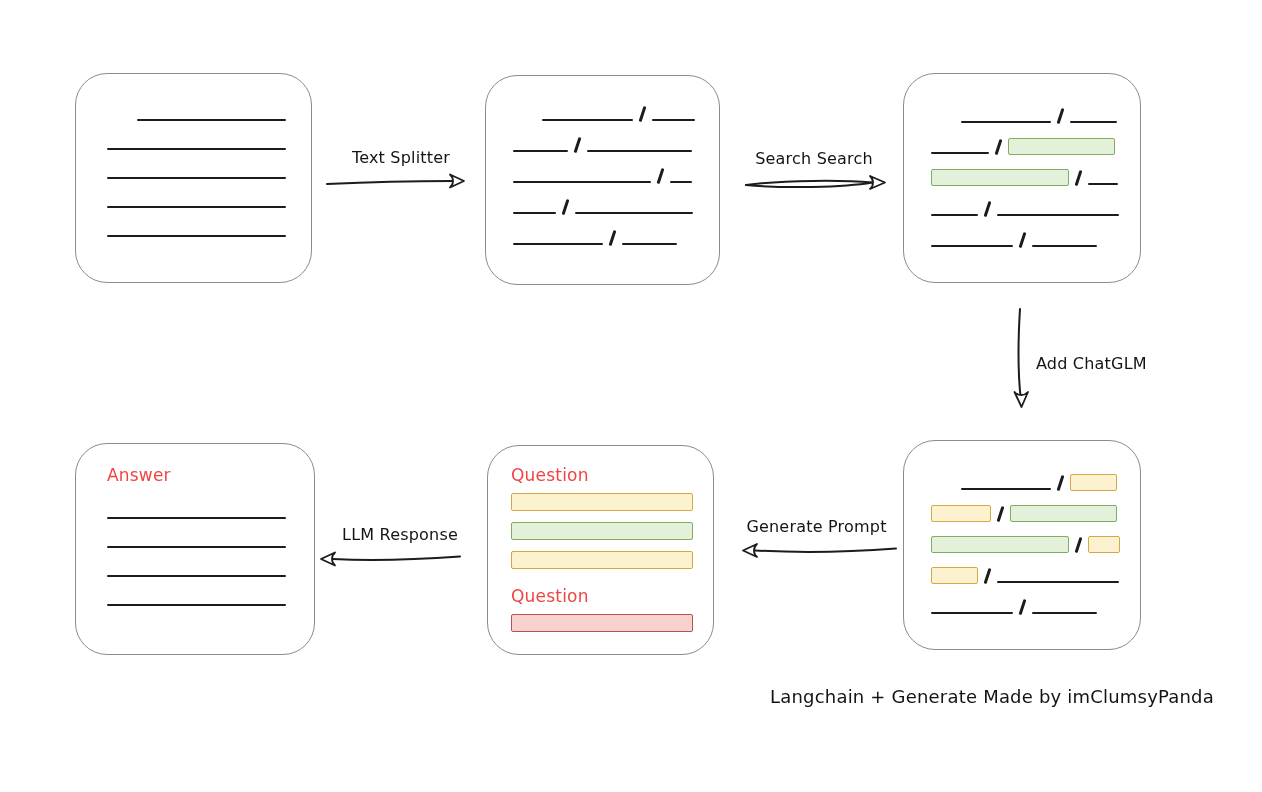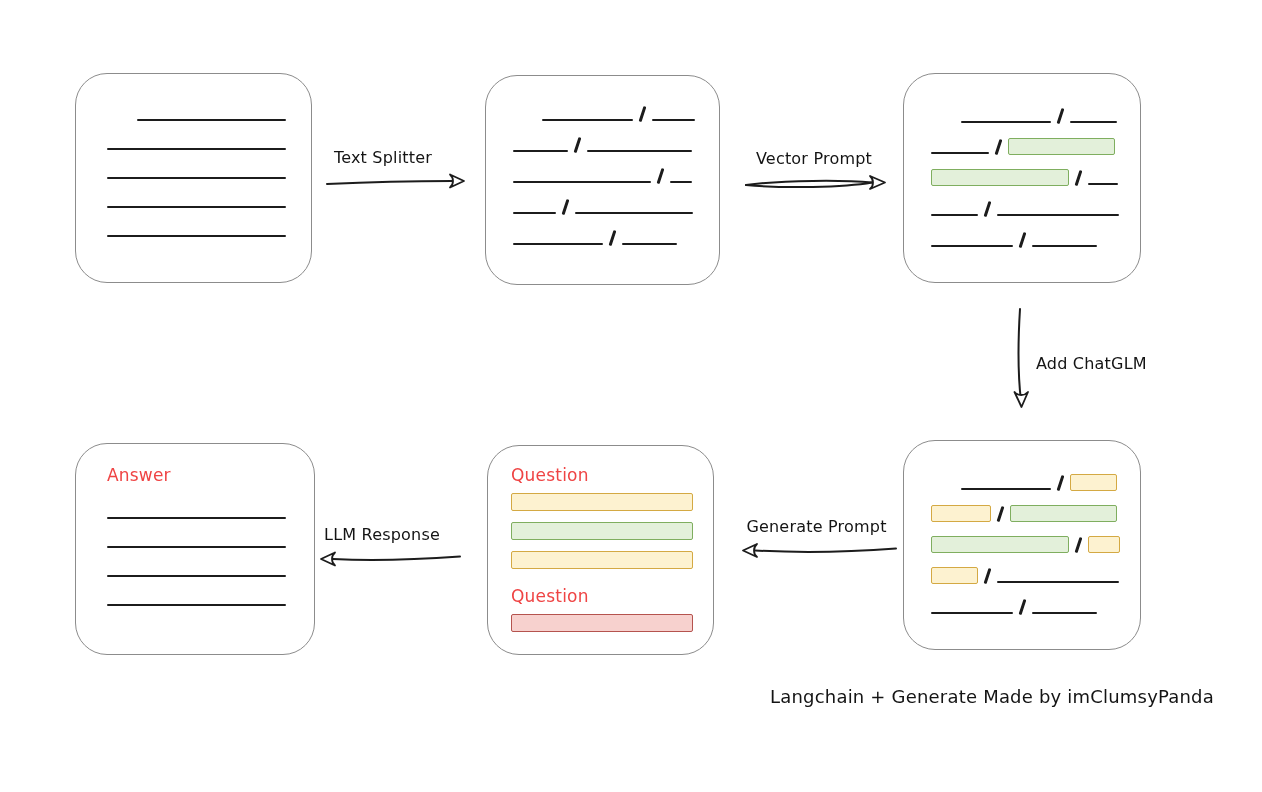--- a/index.html
+++ b/index.html
@@ -42,25 +42,25 @@
   #box-prompt .seg-bar{height:18px;}
   #box-prompt .q-head{margin-top:16px;}
 
   
   #box-answer .inner{padding:20px 0 0 31px;}
   #box-answer .box-heading{margin-bottom:16px;}
   #box-answer .seg-row{height:18px;margin-bottom:11px;}
 
   
   .arrow-label{position:absolute;font-size:16px;line-height:20px;white-space:nowrap;color:#141414;letter-spacing:.2px;}
-  #lbl-text-splitter{left:316px;top:148px;width:134px;text-align:center;}
+  #lbl-text-splitter{left:334px;top:148px;width:134px;text-align:center;}
   #lbl-vector-search{left:740px;top:149px;width:148px;text-align:center;}
   #lbl-add-context{left:1036px;top:354px;}
   #lbl-generate-prompt{left:735px;top:517px;width:163px;text-align:center;}
-  #lbl-llm-response{left:312px;top:525px;width:140px;text-align:center;}
+  #lbl-llm-response{left:330px;top:525px;width:140px;text-align:center;}
 
   .arrow-svg{position:absolute;overflow:visible;}
   #arr-text-splitter{left:325px;top:168px;}
   #arr-vector-search{left:744px;top:168px;}
   #arr-add-context{left:1006px;top:306px;}
   #arr-generate-prompt{left:740px;top:536px;}
   #arr-llm-response{left:318px;top:544px;}
   .arrow-svg path{stroke:var(--stroke,#1c1c1c);fill:none;stroke-width:2;stroke-linecap:round;stroke-linejoin:round;}
   .arrow-svg path.head{fill:#ffffff;stroke-width:1.8;}
 
@@ -224,21 +224,21 @@
         </div>
     </div>
   </div>
 
   <div class="arrow-label" id="lbl-text-splitter">Text Splitter</div>
   <svg class="arrow-svg" id="arr-text-splitter" width="142" height="26" viewBox="0 0 142 26">
     <path d="M2,16 C45,14 95,13 127,13"></path>
     <path class="head" d="M125,6.5 C129,10 129,16 125,19.5 L139,13 Z"></path>
   </svg>
 
-  <div class="arrow-label" id="lbl-vector-search">Vector Prompt</div>
+  <div class="arrow-label" id="lbl-vector-search">Search Search</div>
   <svg class="arrow-svg" id="arr-vector-search" width="144" height="26" viewBox="0 0 144 26">
     <path d="M2,17 C40,12 100,12 128,14.5"></path>
     <path d="M2,17 C40,20.5 100,19.5 128,14.5"></path>
     <path class="head" d="M126,8 C130,11.5 130,17.5 126,21 L141,14.5 Z"></path>
   </svg>
 
   <div class="arrow-label" id="lbl-add-context">Add ChatGLM</div>
   <svg class="arrow-svg" id="arr-add-context" width="28" height="112" viewBox="0 0 28 112">
     <path d="M14,3 C12,35 12,70 15,95"></path>
     <path class="head" d="M8.5,86 C12,90 18.5,90 22,86 L15.5,101 Z"></path>

